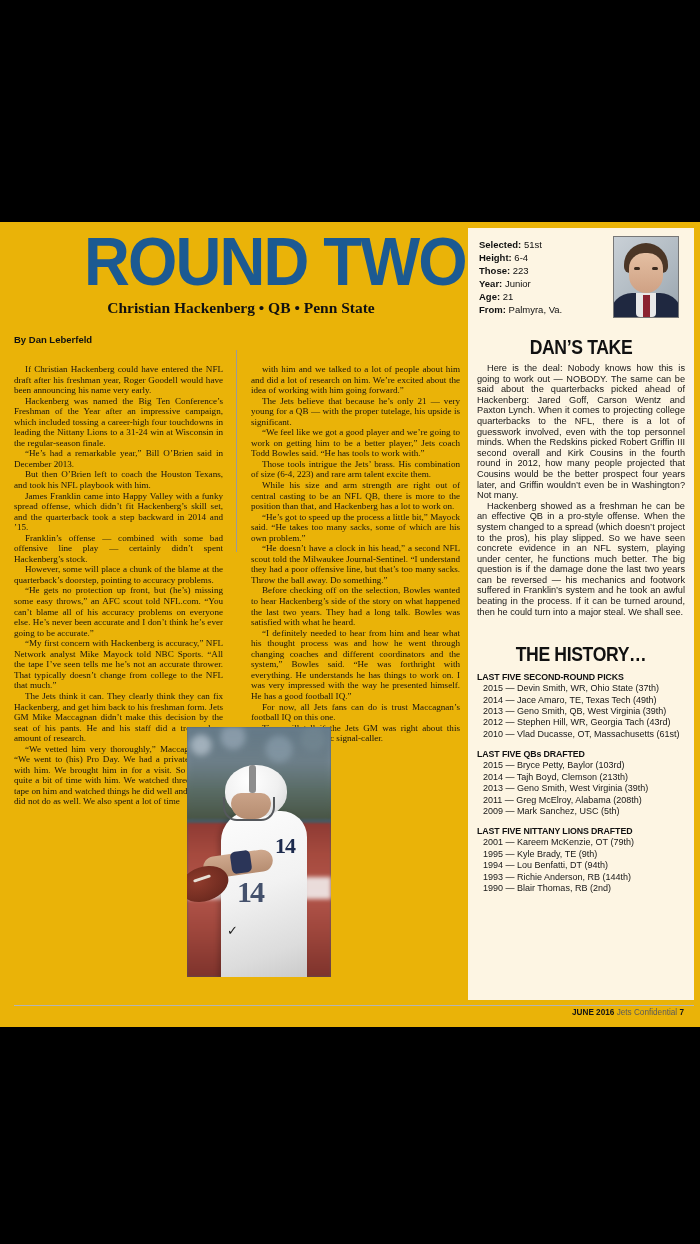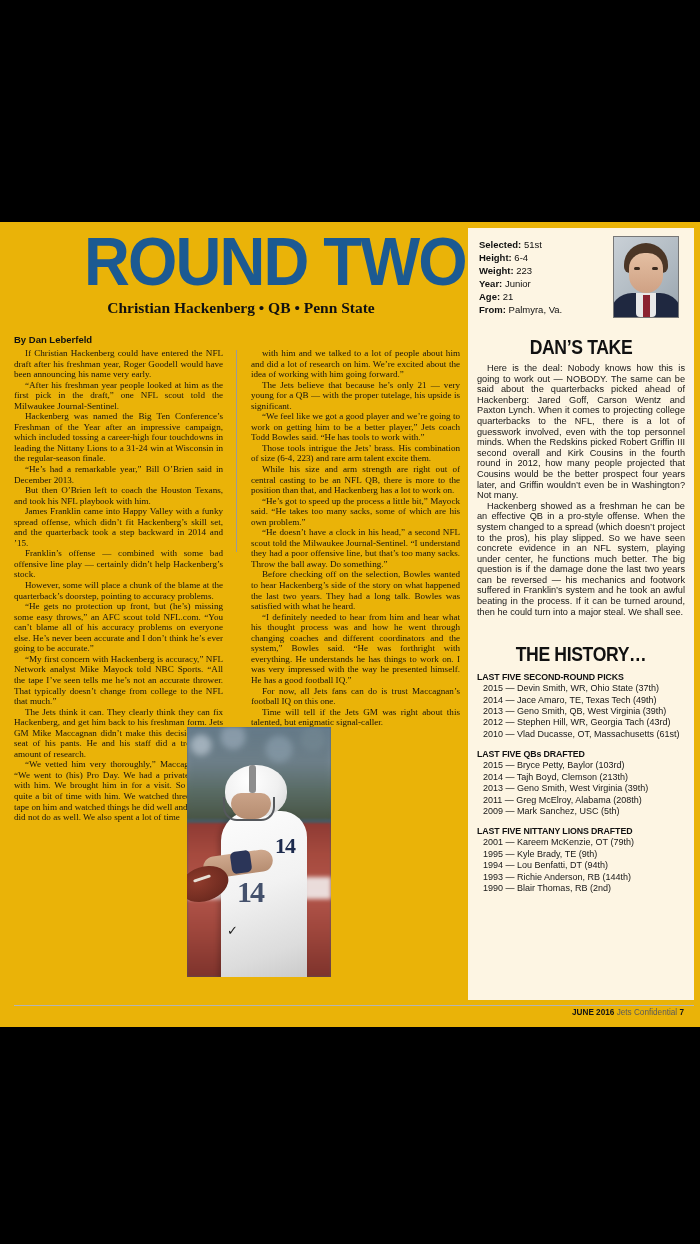--- a/index.html
+++ b/index.html
@@ -72,21 +72,21 @@
     margin: 4px 0 3px 0;
   }
 
   
   #cols {
     position: relative;
     width: 446px;
   }
   .col {
     position: absolute;
-    top: 0;
+    top: 16px;
     width: 209px;
     font-size: 9.1px;
     line-height: 10.55px;
     text-align: justify;
     color: #15120f;
     -webkit-hyphens: auto;
     hyphens: auto;
   }
   .col.c1 { left: 0px; }
   .col.c2 { left: 237px; }
@@ -342,26 +342,25 @@
       <div id="subhead">Christian Hackenberg  •  QB  •  Penn State</div>
     </div>
 
     <div id="byline">By Dan Leberfeld</div>
 
     <div id="cols">
       <div id="col-rule"></div>
 
       <div class="col c1">
         <p>If Christian Hackenberg could have entered the NFL draft after his freshman year, Roger Goodell would have been announcing his name very early.</p>
-        <p>“After his freshman year people looked at him as the first pick in the draft,” one NFL scout told the Milwaukee Journal-Sentinel.</p>
         <p>Hackenberg was named the Big Ten Conference’s Freshman of the Year after an impressive campaign, which included tossing a career-high four touchdowns in leading the Nittany Lions to a 31-24 win at Wisconsin in the regular-season finale.</p>
         <p>“He’s had a remarkable year,” Bill O’Brien said in December 2013.</p>
         <p>But then O’Brien left to coach the Houston Texans, and took his NFL playbook with him.</p>
         <p>James Franklin came into Happy Valley with a funky spread offense, which didn’t fit Hackenberg’s skill set, and the quarterback took a step backward in 2014 and ’15.</p>
-        <p>Franklin’s offense — combined with some bad offensive line play — certainly didn’t help Hackenberg’s stock.</p>
+        <p>Franklin’s offense — combined with some bad offensive line play — certainly didn’t spent Hackenberg’s stock.</p>
         <p>However, some will place a chunk of the blame at the quarterback’s doorstep, pointing to accuracy problems.</p>
         <p>“He gets no protection up front, but (he’s) missing some easy throws,” an AFC scout told NFL.com. “You can’t blame all of his accuracy problems on everyone else. He’s never been accurate and I don’t think he’s ever going to be accurate.”</p>
         <p>“My first concern with Hackenberg is accuracy,” NFL Network analyst Mike Mayock told NBC Sports. “All the tape I’ve seen tells me he’s not an accurate thrower. That typically doesn’t change from college to the NFL that much.”</p>
         <p>The Jets think it can. They clearly think they can fix Hackenberg, and get him back to his freshman form. Jets GM Mike Maccagnan didn’t make this decision by the seat of his pants. He and his staff did a tremendous amount of research.</p>
         <p>“We vetted him very thoroughly,” Maccagnan said. “We went to (his) Pro Day. We had a private workout with him. We brought him in for a visit. So we spent quite a bit of time with him. We watched three years of tape on him and watched things he did well and things he did not do as well. We also spent a lot of time</p>
       </div>
 
       <div class="col c2">
         <p>with him and we talked to a lot of people about him and did a lot of research on him. We’re excited about the idea of working with him going forward.”</p>
         <p>The Jets believe that because he’s only 21 — very young for a QB — with the proper tutelage, his upside is significant.</p>
@@ -404,21 +403,21 @@
         <div id="vitals-list">
           <div>
             <span class="k">Selected:</span>
             <span>51st</span>
           </div>
           <div>
             <span class="k">Height:</span>
             <span>6-4</span>
           </div>
           <div>
-            <span class="k">Weight:</span>
+            <span class="k">Those:</span>
             <span>223</span>
           </div>
           <div>
             <span class="k">Year:</span>
             <span>Junior</span>
           </div>
           <div>
             <span class="k">Age:</span>
             <span>21</span>
           </div>

